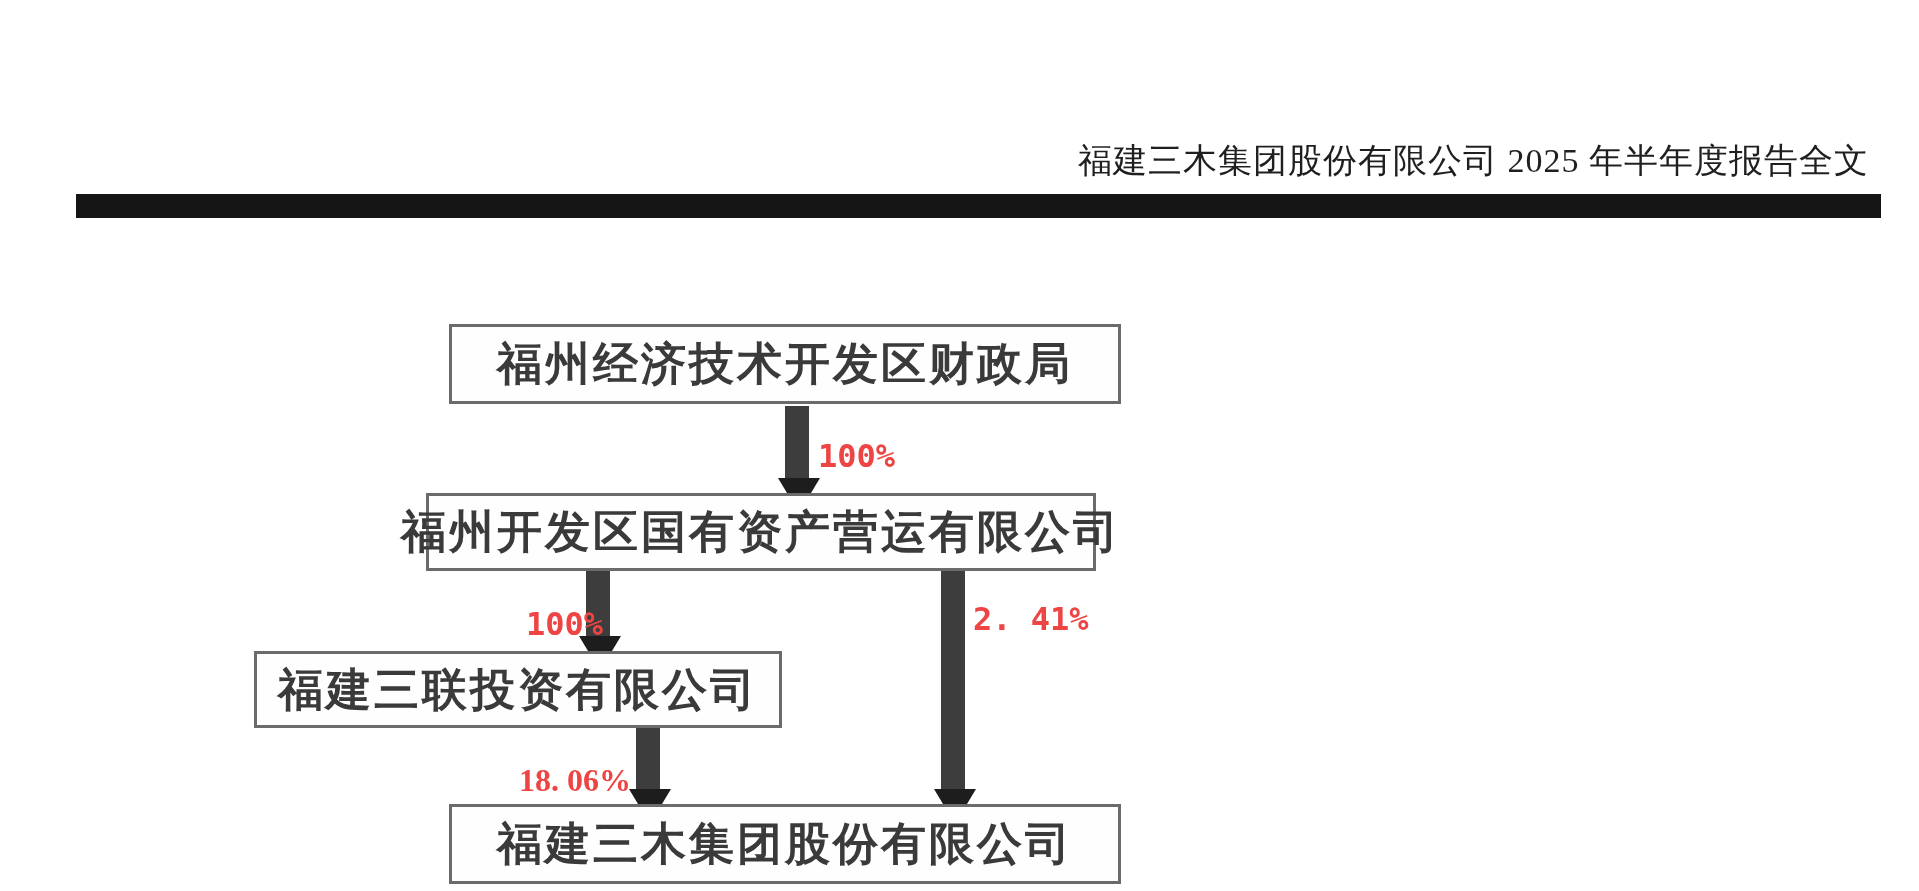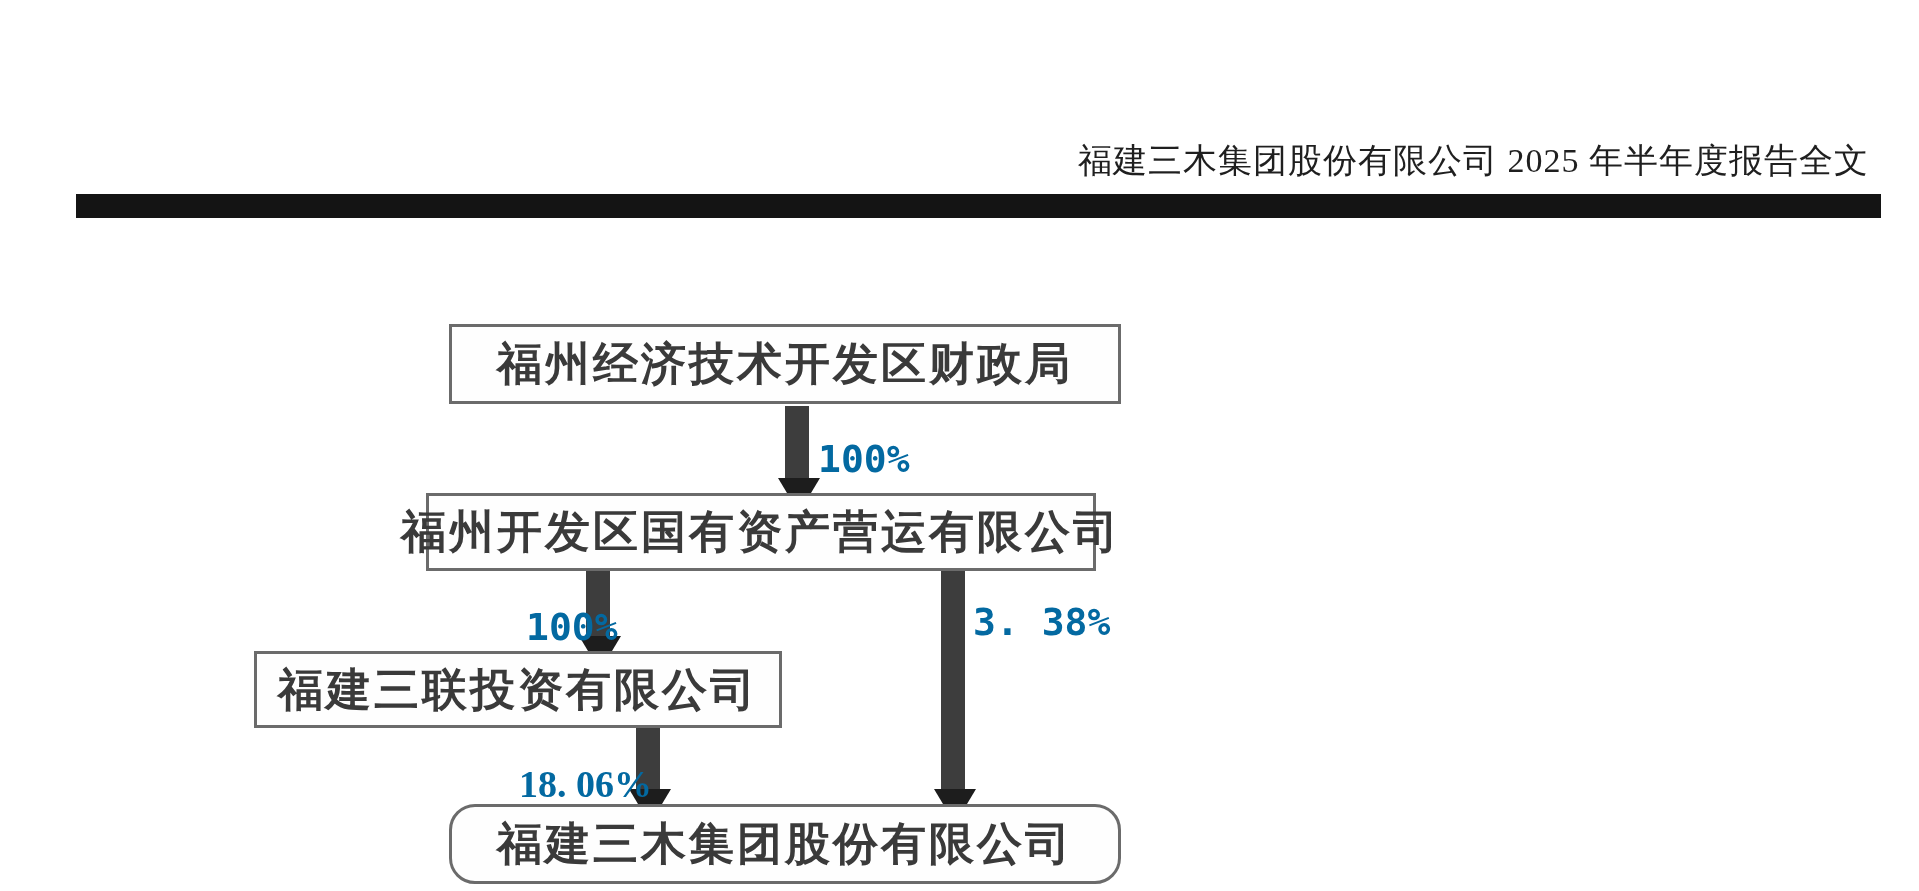--- a/index.html
+++ b/index.html
@@ -34,21 +34,21 @@
     justify-content: center;
     font-size: 45px;
     font-weight: 600;
     color: #3a3a3a;
     letter-spacing: 3px;
     white-space: nowrap;
   }
   #node-finance-bureau { left: 405px; top: 280px; width: 672px; height: 80px; }
   #node-state-assets   { left: 382px; top: 449px; width: 670px; height: 78px; }
   #node-sanlian        { left: 210px; top: 607px; width: 528px; height: 77px; }
-  #node-sanmu          { left: 405px; top: 760px; width: 672px; height: 80px; border-radius: 26px; }
+  #node-sanmu          { left: 405px; top: 760px; width: 672px; height: 80px; }
 
   
   .edge-line {
     position: absolute;
     width: 3px;
     background: #3d3d3d;
   }
   .arrow-head {
     position: absolute;
     width: 0; height: 0;
@@ -65,23 +65,23 @@
   #line-c { left: 897px; top: 527px; height: 220px; }
   #head-c { left: 890px; top: 745px; }
 
   #line-d { left: 592px; top: 684px; height: 63px; }
   #head-d { left: 585px; top: 745px; }
 
   
   .edge-label {
     position: absolute;
     font-family: "DejaVu Sans Mono", "Liberation Mono", monospace;
-    font-size: 38px;
+    font-size: 32px;
     font-weight: 600;
-    color: #0369a1;
+    color: #ef4444;
     white-space: nowrap;
   }
   #label-a { left: 762px; top: 381px; }
   #label-b { left: 470px; top: 549px; }
   #label-c { left: 917px; top: 544px; }
   #label-d { left: 463px; top: 706px; font-family: Liberation Serif, serif; }
 
   
   .return-mark {
     position: absolute;
@@ -112,21 +112,21 @@
     <div class="edge-line" id="line-a"></div>
     <div class="arrow-head" id="head-a"></div>
     <div class="edge-label" id="label-a">100%</div>
 
     <div class="edge-line" id="line-b"></div>
     <div class="arrow-head" id="head-b"></div>
     <div class="edge-label" id="label-b">100%</div>
 
     <div class="edge-line" id="line-c"></div>
     <div class="arrow-head" id="head-c"></div>
-    <div class="edge-label" id="label-c">3. 38%</div>
+    <div class="edge-label" id="label-c">2. 41%</div>
 
     <div class="edge-line" id="line-d"></div>
     <div class="arrow-head" id="head-d"></div>
     <div class="edge-label" id="label-d">18. 06%</div>
 
     <div class="return-mark">↵</div>
   </div>
 
 </div>
 

